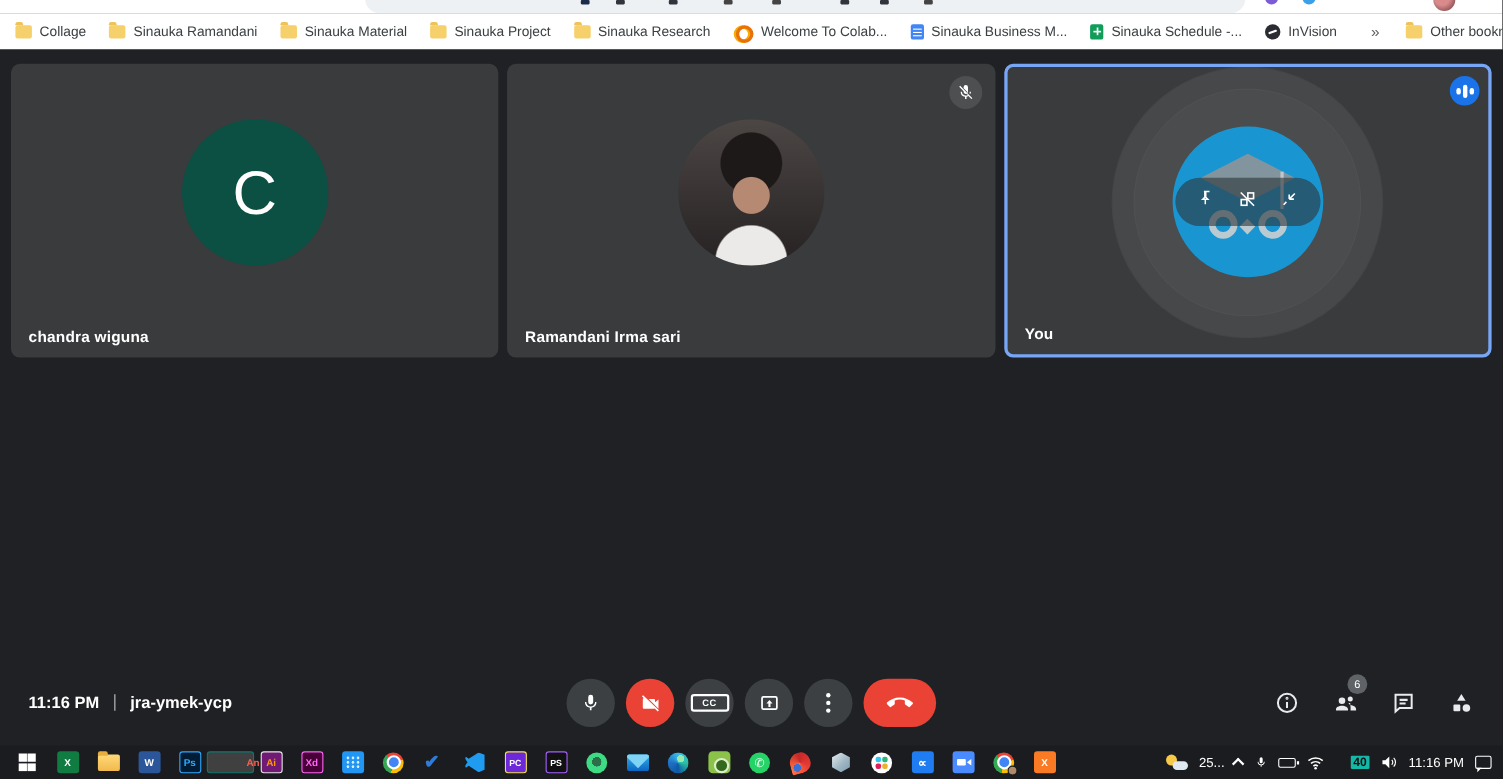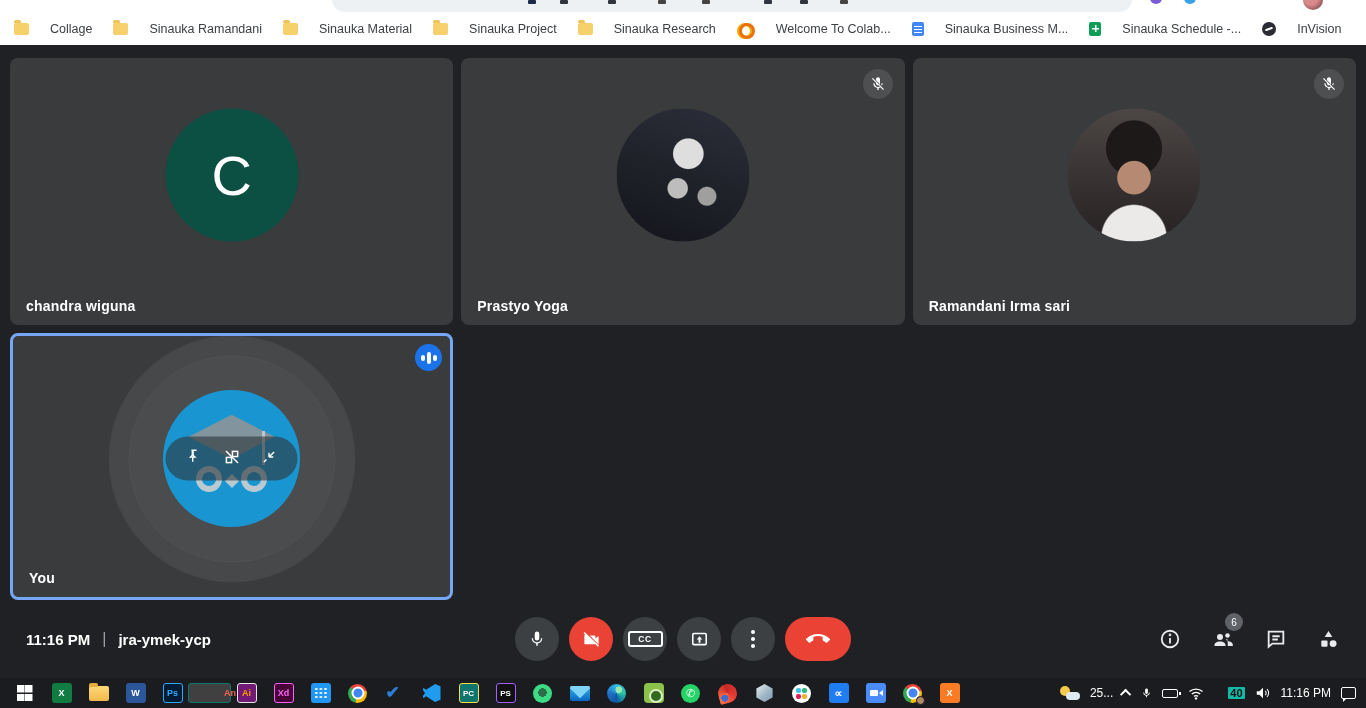--- a/index.html
+++ b/index.html
@@ -11,21 +11,21 @@
   .omnibox { position:absolute; left:332px; top:-14px; width:800px; height:26px;
     background:#eef1f4; border-radius:13px; }
   .chrome-top .dash { position:absolute; top:0; width:8px; height:4px; background:#30343c; border-radius:1px; }
   .chrome-top .ext-bit { position:absolute; top:-8px; width:12px; height:12px; border-radius:50%; }
   .chrome-top .avatar-bit { position:absolute; top:-10px; left:1303px; width:20px; height:20px;
     border-radius:50%; background:radial-gradient(circle at 40% 40%, #d98a8a 0 40%, #9c5f62 70%, #7c4a50 100%); }
 
   
   .bookmarks { height:33px; background:#ffffff; display:flex; align-items:center;
     padding:0 14px 0 14px; font-size:12.5px; color:#3c4043; }
-  .bm { display:flex; align-items:center; gap:21px; margin-right:21px; white-space:nowrap; cursor:pointer; }
+  .bm { display:flex; align-items:center; gap:7px; margin-right:21px; white-space:nowrap; cursor:pointer; }
   .bm-label { color:#3c4043; }
   .ic-folder { width:15px; height:12px; background:#f6d06b; border-radius:2px; position:relative; flex:0 0 auto; }
   .ic-folder::before { content:""; position:absolute; top:-3px; left:0; width:7px; height:3px;
     background:#edc35a; border-radius:2px 2px 0 0; }
   .ic-colab { width:18px; height:11px; position:relative; flex:0 0 auto; }
   .ic-colab::before,.ic-colab::after { content:""; position:absolute; top:0; width:10px; height:10px;
     border:3px solid #f9ab00; border-radius:50%; }
   .ic-colab::before { left:0; } .ic-colab::after { right:0; border-color:#e8710a; }
   .ic-docs { width:12px; height:14px; background:#4285f4; border-radius:2px; position:relative; flex:0 0 auto; }
   .ic-docs::before { content:""; position:absolute; left:2px; top:4px; width:8px; height:1.5px;
@@ -265,29 +265,20 @@
 
     <div class="tile">
       <div class="avatar avatar-letter">
         <span>C</span>
       </div>
       <span class="tile-name">chandra wiguna</span>
     </div>
 
 
 
-    <div class="tile">
-      <div class="mute-badge">
-        <svg width="16" height="16" viewBox="0 0 24 24">
-            <path fill="#fff" d="M12 14a3 3 0 0 0 3-3V5a3 3 0 0 0-6 0v1.2l5.9 5.9c.06-.3.1-.7.1-1.1zM19 11h-1.7c0 .7-.15 1.4-.4 2l1.2 1.2c.57-.96.9-2.05.9-3.2zM4.3 3 3 4.3l6 6V11a3 3 0 0 0 4.2 2.75l1.66 1.66A5.26 5.26 0 0 1 6.7 11H5a7 7 0 0 0 6 6.92V21h2v-3.08c.9-.13 1.77-.45 2.54-.92l4.16 4.16 1.3-1.3L4.3 3z"></path>
-          </svg>
-      </div>
-      <div class="avatar av-prastyo"></div>
-      <span class="tile-name">Prastyo Yoga</span>
-    </div>
 
     <div class="tile">
       <div class="mute-badge">
         <svg width="16" height="16" viewBox="0 0 24 24">
             <path fill="#fff" d="M12 14a3 3 0 0 0 3-3V5a3 3 0 0 0-6 0v1.2l5.9 5.9c.06-.3.1-.7.1-1.1zM19 11h-1.7c0 .7-.15 1.4-.4 2l1.2 1.2c.57-.96.9-2.05.9-3.2zM4.3 3 3 4.3l6 6V11a3 3 0 0 0 4.2 2.75l1.66 1.66A5.26 5.26 0 0 1 6.7 11H5a7 7 0 0 0 6 6.92V21h2v-3.08c.9-.13 1.77-.45 2.54-.92l4.16 4.16 1.3-1.3L4.3 3z"></path>
           </svg>
       </div>
       <div class="avatar av-rama"></div>
       <span class="tile-name">Ramandani Irma sari</span>
     </div>
@@ -450,21 +441,21 @@
   <div class="tb">
       <span class="chrome-ball"></span>
     </div>
   <div class="tb">
       <span class="check-mark">✔</span>
     </div>
   <div class="tb">
       <span class="vscode-mark"></span>
     </div>
   <div class="tb">
-      <span class="tb-sq" style="background:#0f766e;color:#fff;border:1px solid #f4e04d;font-size:8px;text-align:right;">PC</span>
+      <span class="tb-sq" style="background:#6d28d9;color:#fff;border:1px solid #f4e04d;font-size:8px;text-align:right;">PC</span>
     </div>
   <div class="tb">
       <span class="tb-sq" style="background:#111;color:#fff;border:1px solid #a45fff;font-size:8px;">PS</span>
     </div>
   <div class="tb">
       <span class="droid-ball"></span>
     </div>
   <div class="tb">
       <span class="mail-env"></span>
     </div>

